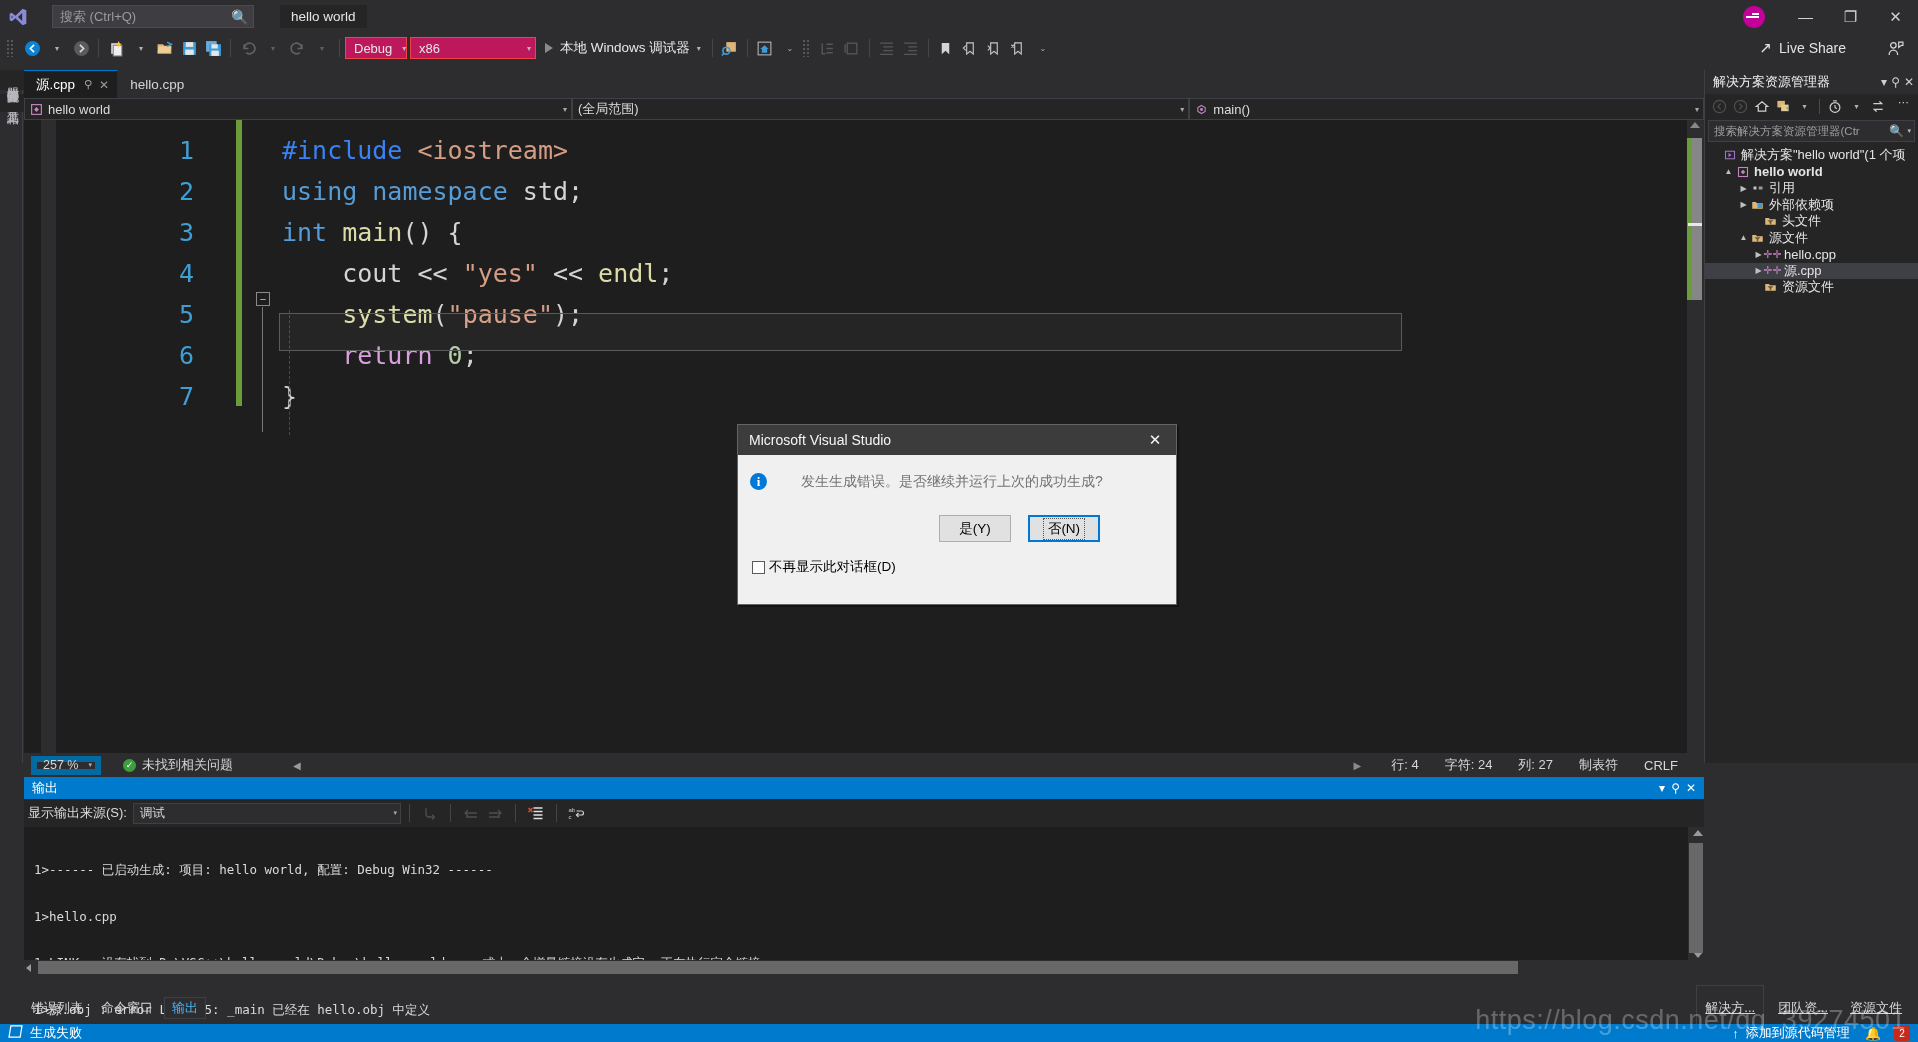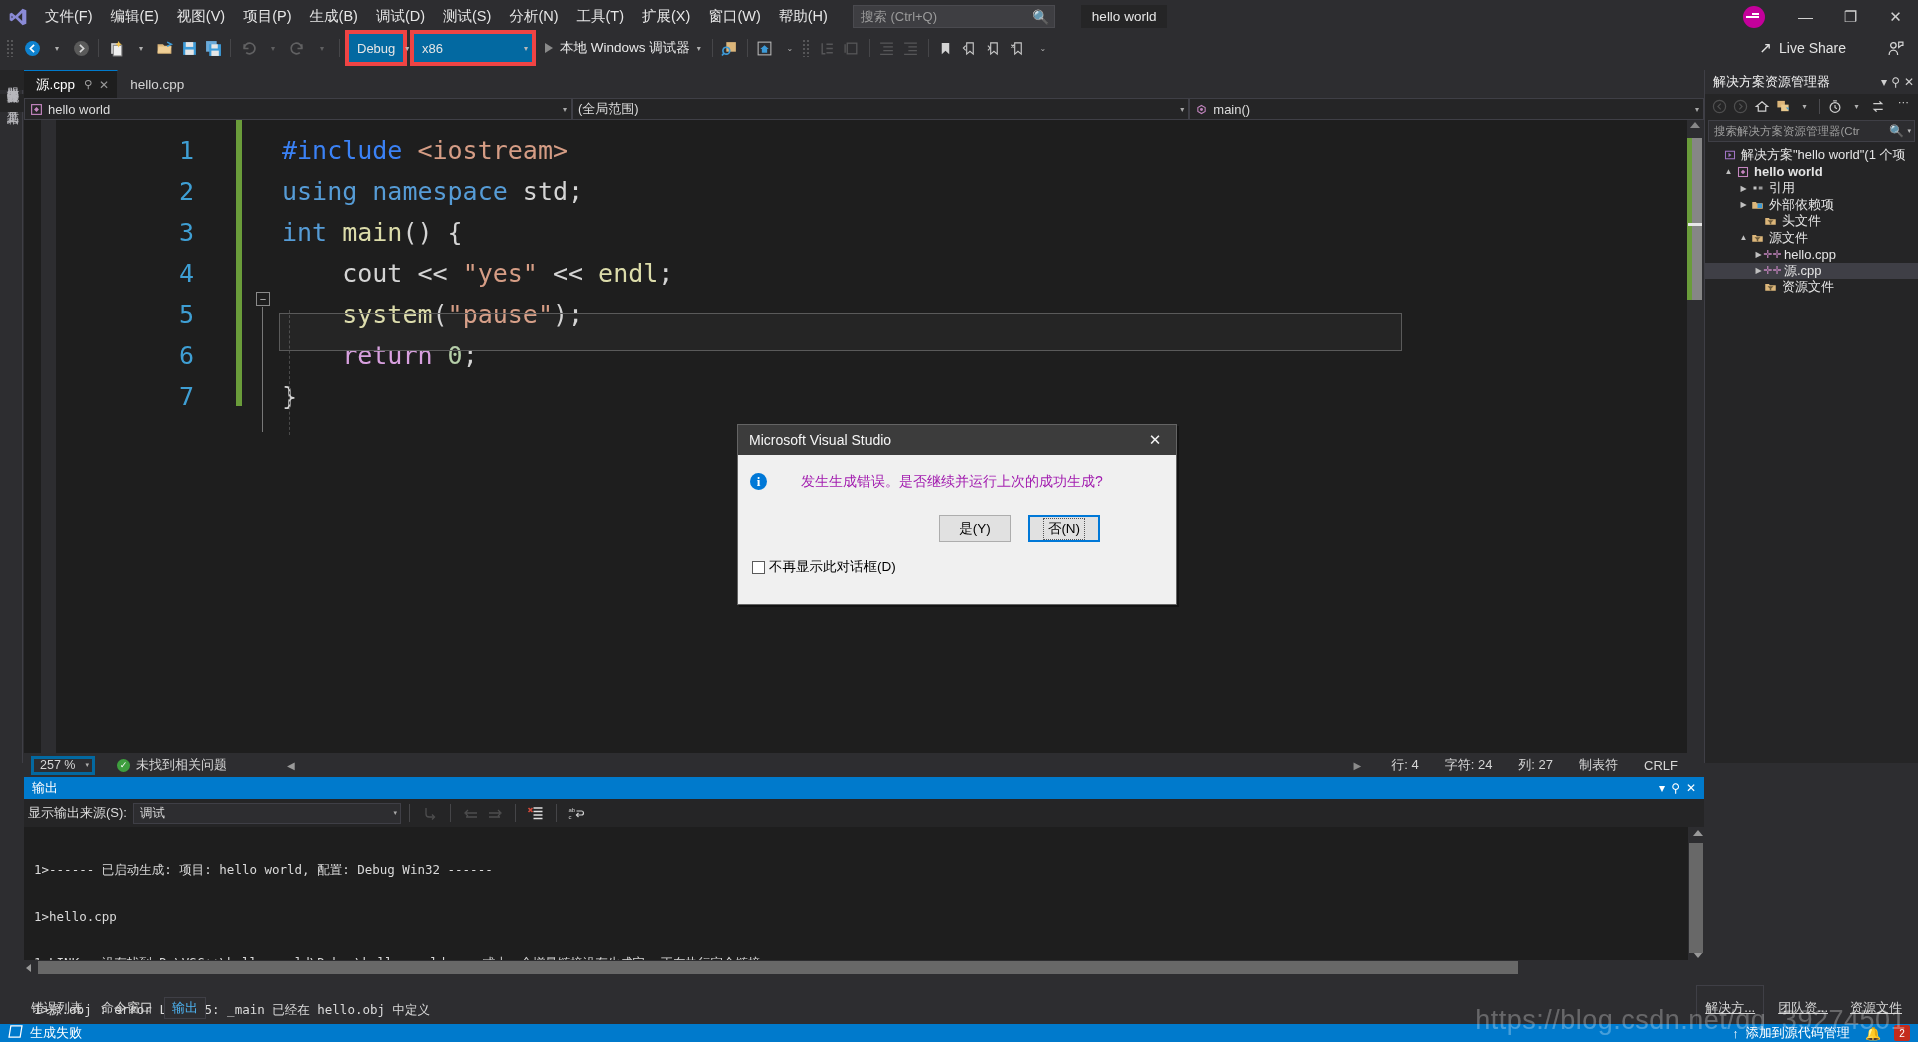--- a/index.html
+++ b/index.html
@@ -62,21 +62,21 @@
   }
   .grip { width: 9px; height: 18px; opacity: .45;
     background-image: radial-gradient(#888 34%, transparent 36%);
     background-size: 4px 4px; margin-right: 5px; }
   .tbtn { height: 24px; min-width: 24px; display: flex; align-items: center;
     justify-content: center; color: #c5c5c5; font-size: 14px; padding: 0 2px; }
   .tbtn.dis { opacity: .38; }
   .tsep { width: 1px; height: 18px; background: #464649; margin: 0 5px; }
   .caret { font-size: 8px; color: #b0b0b0; margin-left: 1px; }
   .combo {
-    height: 36px; background: #0369a1; border: 4px solid #ef4444; color: #e6e6e6;
+    height: 22px; background: #be185d; border: 1px solid #ef4444; color: #e6e6e6;
     font-size: 13px; display: flex; align-items: center; padding: 0 4px 0 8px;
     margin-right: 3px;
   }
   .combo .cv { flex: 1; white-space: nowrap; }
   .combo .cc { font-size: 8px; color: #b9b9b9; margin-left: 10px; }
   .run-btn { display: flex; align-items: center; height: 24px; padding: 0 6px;
     color: #e8e8e8; font-size: 13.5px; }
   .play-tri { width:0;height:0;border-left:8px solid #8a8a8a;border-top:5px solid transparent;
     border-bottom:5px solid transparent; margin-right:7px; }
   .liveshare {
@@ -175,21 +175,21 @@
     background:#6a9c3a; }
   .ed-scroll .mark { position:absolute; top:103px; left:1px; width:14px; height:3px;
     background:#e8e8e8; }
 
   
   .ed-status {
     position: absolute; left: 24px; top: 753px; width: 1680px; height: 24px;
     background: #2d2d30; display: flex; align-items: center; font-size: 13px;
     color: #d6d6d6;
   }
-  .zoom-combo { height: 19px; background:#2d2d30; border:3px solid #0369a1;
+  .zoom-combo { height: 19px; background:#2d2d30; border:6px solid #0369a1;
     display:flex; align-items:center; padding:0 3px 0 6px; font-size:12.5px;
     margin-left: 7px; min-width: 62px; }
   .zoom-combo .zc { font-size:7px; color:#b0b0b0; margin-left:auto; padding-left:10px; }
   .ok-dot { width:13px;height:13px;border-radius:50%;background:#3e9e3e;
     display:inline-flex;align-items:center;justify-content:center;
     color:#fff;font-size:9px;margin-right:6px; }
   .st-right { margin-left: auto; display:flex; align-items:center; }
   .st-right span { margin-right: 26px; white-space: nowrap; }
 
   
@@ -305,21 +305,21 @@
   }
   .modal-title .mx { margin-left: auto; width: 42px; height: 30px;
     display:flex;align-items:center;justify-content:center; font-size:15px; }
   .modal-body { position: relative; height: 150px; }
   .info-ic {
     position: absolute; left: 12px; top: 18px; width: 17px; height: 17px;
     border-radius: 50%; background: #0078d7; color: #fff; font-size: 13px;
     font-weight: bold; display: flex; align-items: center; justify-content: center;
     font-family: "Liberation Serif", serif;
   }
-  .modal-msg { position: absolute; left: 63px; top: 18px; font-size: 14px; color: #a21caf; }
+  .modal-msg { position: absolute; left: 63px; top: 18px; font-size: 14px; color: #737373; }
   .mbtn {
     position: absolute; height: 27px; width: 72px; background: #e1e1e1;
     border: 1px solid #adadad; font-size: 13.5px; display:flex;
     align-items:center; justify-content:center; color:#000;
   }
   .mbtn.primary { background: #e1e1e1; border: 2px solid #0078d7; }
   .mbtn .inner { border: 1px dotted #555; padding: 1px 4px; }
   .modal-chk { position: absolute; left: 14px; top: 103px; display:flex;
     align-items:center; font-size: 13.5px; }
   .chkbox { width: 13px; height: 13px; border: 1px solid #5a5a5a; background: #fff;
@@ -328,34 +328,20 @@
 </head>
 <body>
 
 <div id="app">
 
   <div class="titlebar">
     <div class="vs-logo">
       <svg viewBox="0 0 24 24">
           <path d="M17.5 2L9 10.5 4.5 7 2 8.2v7.6L4.5 17 9 13.5 17.5 22 22 20V4l-4.5-2zM17 7.2v9.6L12 12l5-4.8zM4.3 13.6V10.4L6 12l-1.7 1.6z" fill="#8a8ad6"></path>
         </svg>
-    </div>
-    <div class="menubar">
-      <div class="menu-item">文件(F)</div>
-      <div class="menu-item">编辑(E)</div>
-      <div class="menu-item">视图(V)</div>
-      <div class="menu-item">项目(P)</div>
-      <div class="menu-item">生成(B)</div>
-      <div class="menu-item">调试(D)</div>
-      <div class="menu-item">测试(S)</div>
-      <div class="menu-item">分析(N)</div>
-      <div class="menu-item">工具(T)</div>
-      <div class="menu-item">扩展(X)</div>
-      <div class="menu-item">窗口(W)</div>
-      <div class="menu-item">帮助(H)</div>
     </div>
     <div class="search-box">
       <div class="ph">搜索 (Ctrl+Q)</div>
       <div class="mag">🔍</div>
     </div>
     <div class="proj-chip">hello world</div>
 
     <div class="tb-right">
       <div class="avatar"></div>
       <div class="wbtn">—</div>

